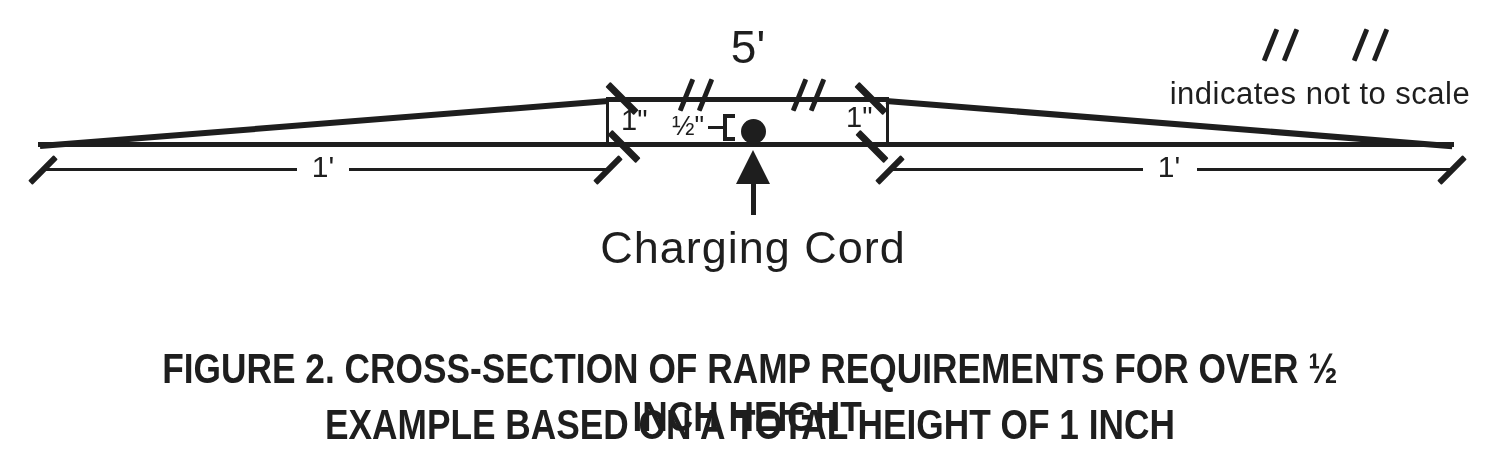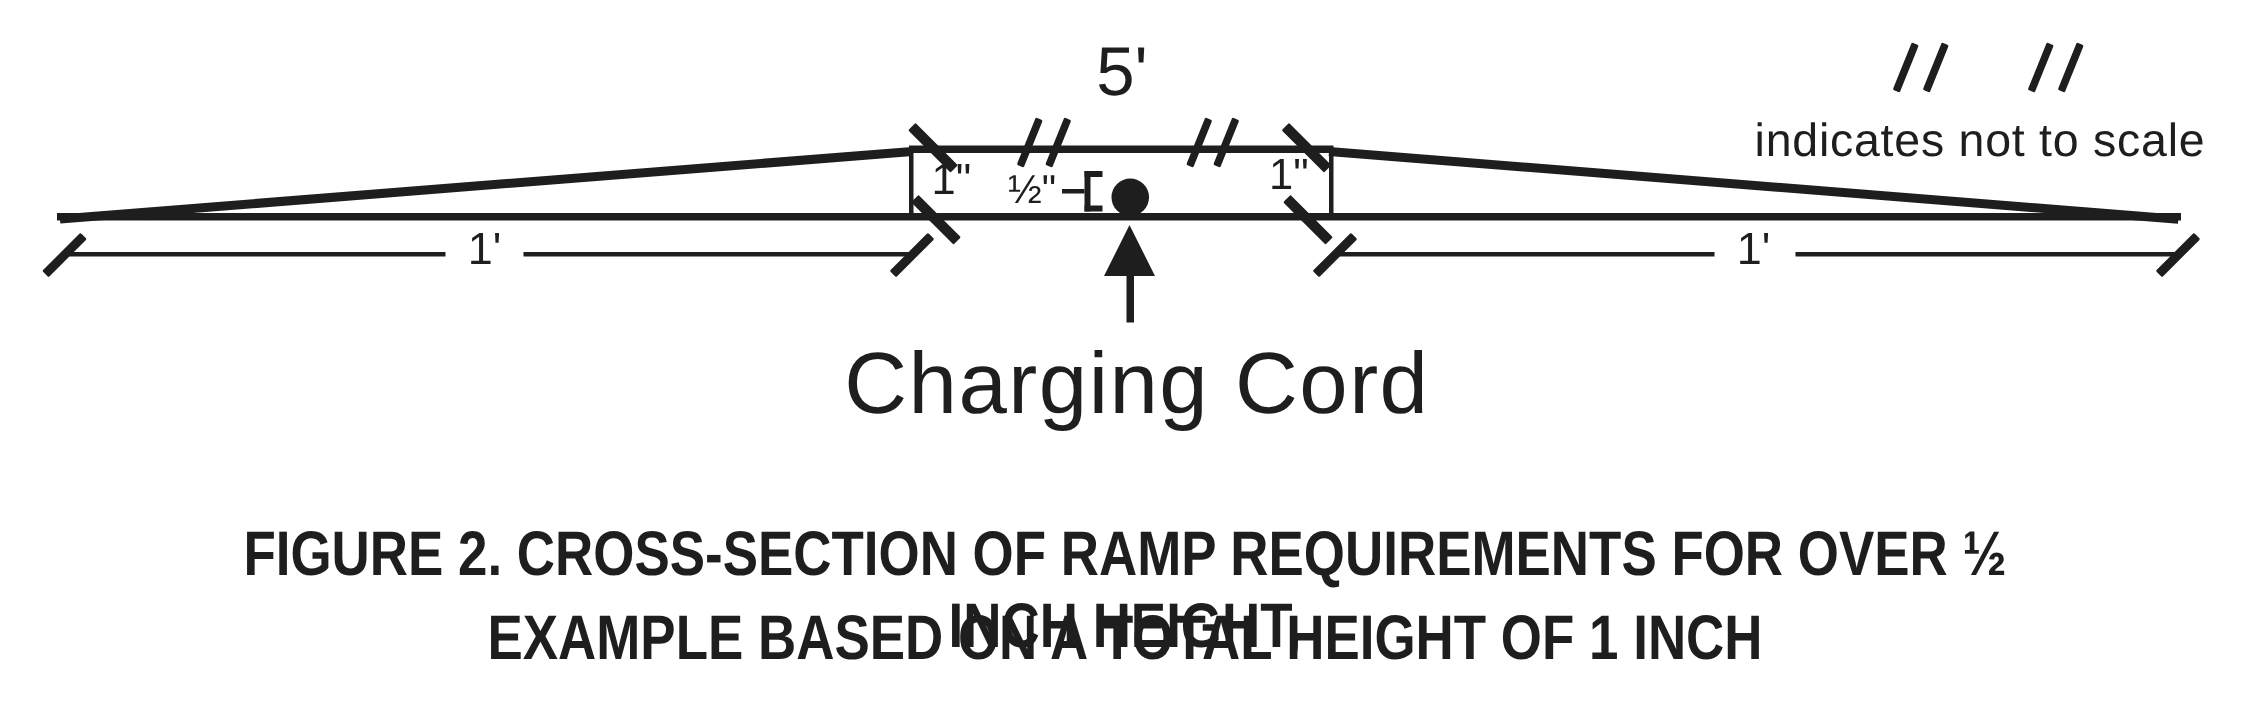--- a/index.html
+++ b/index.html
@@ -21,21 +21,21 @@
     border-left:17px solid transparent; border-right:17px solid transparent;
     border-bottom:34px solid var(--ink); }
   .bracket { position:absolute; width:12px; height:27px;
     border-left:4px solid var(--ink); border-top:4px solid var(--ink); border-bottom:4px solid var(--ink);
     box-sizing:border-box; }
   .dim-label { font-size:30px; }
   .rise-label { font-size:29px; }
   .half-label { font-size:27px; }
   .top-width { font-size:46px; }
   .legend-text { font-size:31px; letter-spacing:0.5px; }
-  .cord-label { font-size:58px; letter-spacing:1px;text-align:right; }
+  .cord-label { font-size:45px; letter-spacing:1px; }
   .caption-line {
     position:absolute; left:0; width:1500px; text-align:center;
     font-size:42px; font-weight:bold; letter-spacing:0px;
     transform:scaleX(0.84); transform-origin:50% 50%;
   }
 </style>
 </head>
 <body>
 
 <div class="stage">

